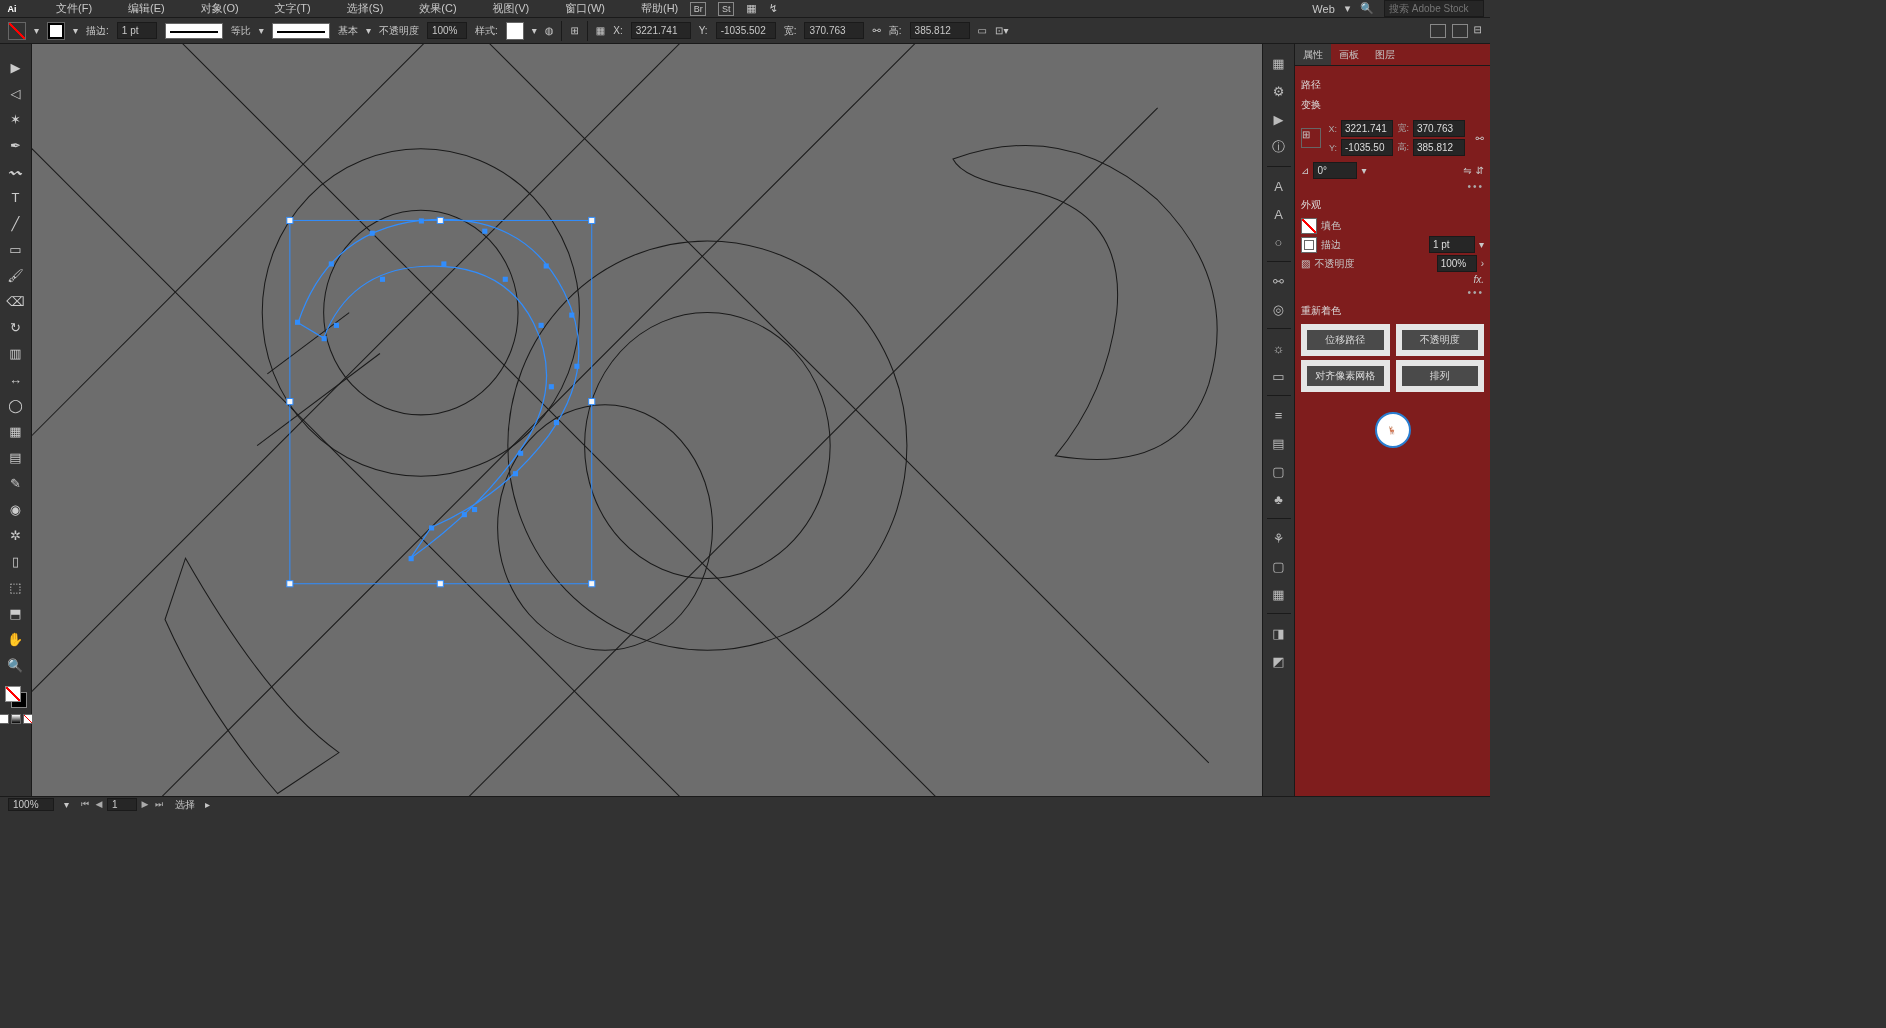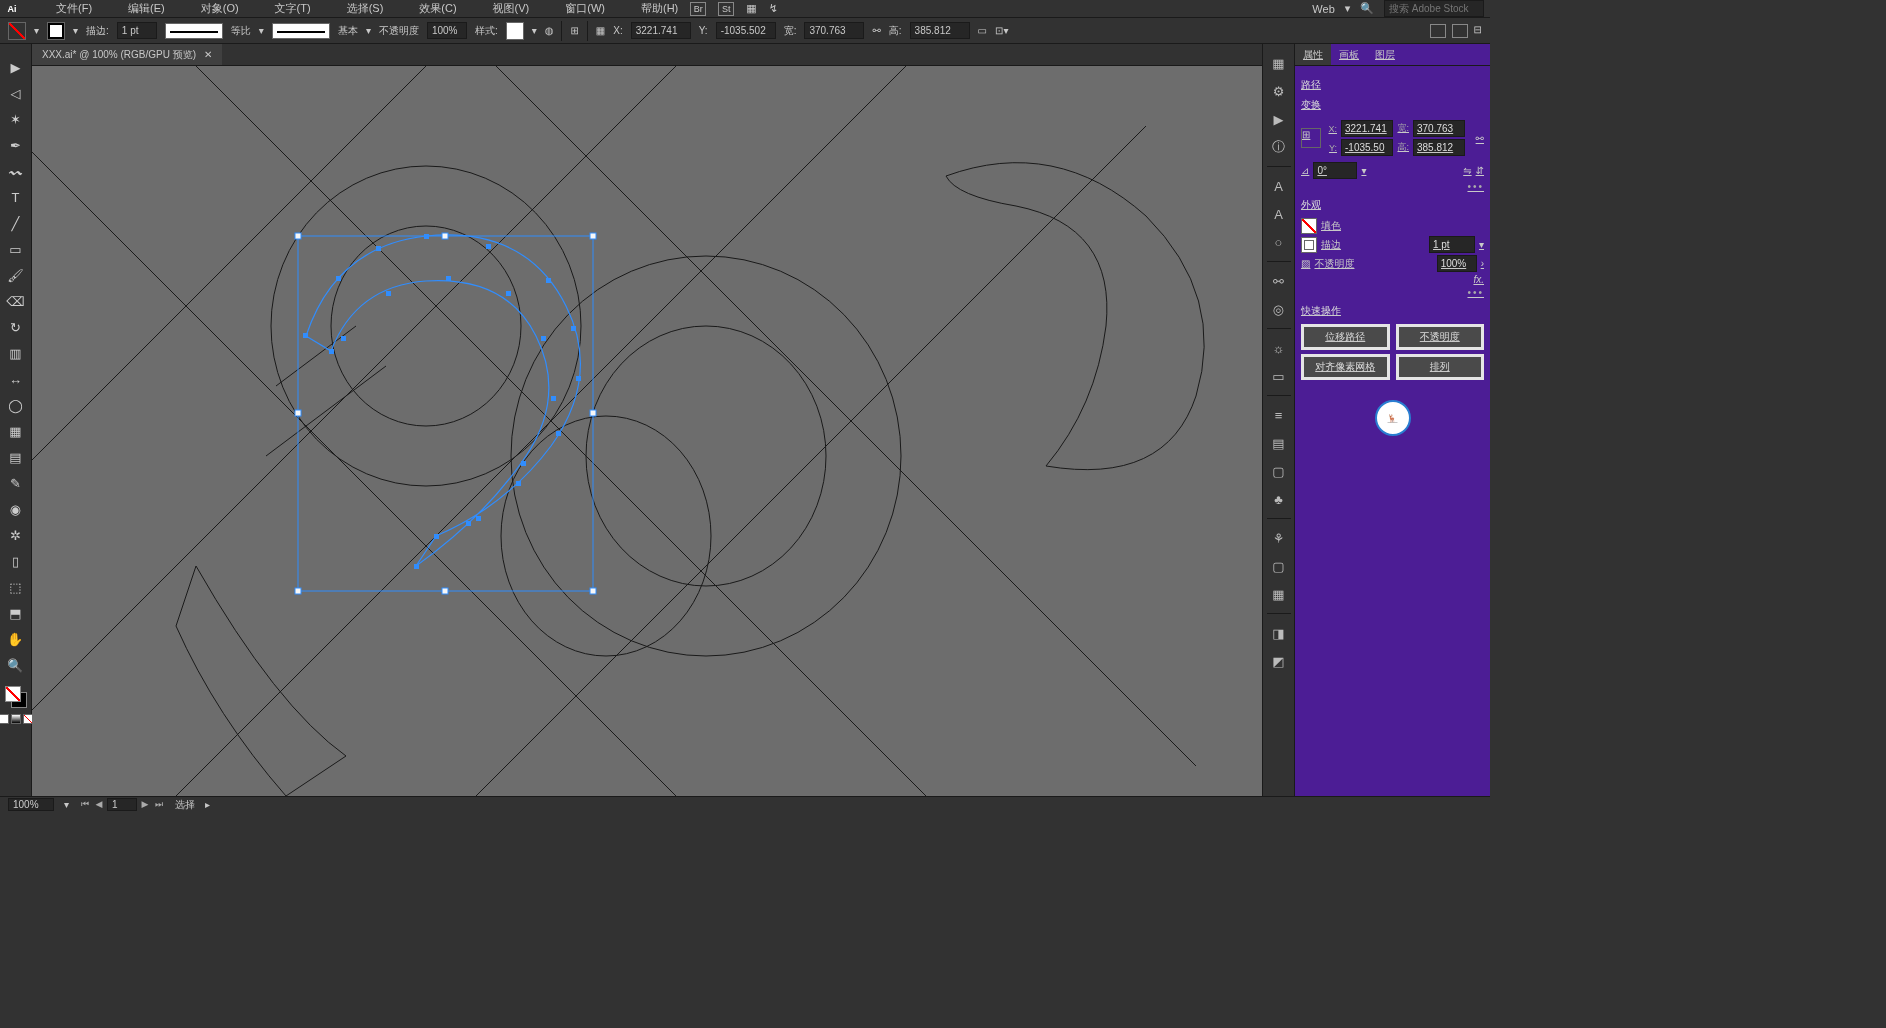--- a/index.html
+++ b/index.html
@@ -37,31 +37,31 @@
 .tabbar { height: 22px; background: #323232; display: flex; border-bottom: 1px solid #1a1a1a; }
 .tab { background: #404040; padding: 3px 10px; font-size: 10px; display: flex; align-items: center; gap: 8px; }
 .tab .x { font-size: 10px; }
 .canvas-wrap { flex: 1; position: relative; overflow: hidden; background: #6d6d6d; }
 .canvas-wrap svg { position: absolute; inset: 0; }
 
 .dockcol { width: 32px; background: #323232; border-left: 1px solid #1a1a1a; display: flex; flex-direction: column; align-items: center; padding-top: 8px; gap: 6px; }
 .dockcol .d { width: 22px; height: 22px; display: flex; align-items: center; justify-content: center; font-size: 13px; color: #bbb; }
 .dockcol .sep { width: 24px; height: 1px; background: #1a1a1a; margin: 2px 0; }
 
-.props { width: 196px; background: #4c1d95; border-left: 1px solid #1a1a1a; display: flex; flex-direction: column; font-size: 10px; text-decoration: underline; }
+.props { width: 196px; background: #7f1d1d; border-left: 1px solid #1a1a1a; display: flex; flex-direction: column; font-size: 10px; }
 .ptabs { display: flex; height: 22px; border-bottom: 1px solid #1a1a1a; }
 .ptabs div { padding: 4px 8px; }
 .ptabs .act { background: #383838; }
 .pbody { padding: 6px; }
 .ph { font-size: 10px; color: #ddd; margin: 6px 0; }
 .prow { display: flex; align-items: center; gap: 4px; margin: 2px 0; }
 .prow label { width: 12px; color: #aaa; font-size: 9px; text-align: right; }
 .pinput { background: #262626; border: 1px solid #1a1a1a; color: #ddd; padding: 2px 3px; width: 52px; font-size: 10px; }
 .pmore { text-align: right; color: #aaa; letter-spacing: 2px; }
-.pbtn { background: #4a4a4a; border: 3px solid #e5e5e5; color: #ddd; padding: 3px 0; font-size: 10px; text-align: center; flex: 1; }
+.pbtn { background: #4a4a4a; border: 6px solid #e5e5e5; color: #ddd; padding: 3px 0; font-size: 10px; text-align: center; flex: 1; }
 .pbtns { display: flex; gap: 6px; margin: 4px 0; }
 .pswatch { width: 16px; height: 16px; background: linear-gradient(45deg, #fff 0 45%, red 45% 55%, #fff 55% 100%); border: 1px solid #666; }
 .psw2 { background: #fff; border:1px solid #666; width:16px; height:16px; position:relative; }
 .psw2:after { content:''; position:absolute; inset:2px; border:1px solid #666; }
 
 .logo-circle { width: 36px; height: 36px; background: #fff; border: 2px solid #2a7ed1; border-radius: 50%; margin: 20px auto; display: flex; align-items: center; justify-content: center; font-size: 8px; color: #333; }
 
 .statusbar { height: 16px; background: #323232; border-top: 1px solid #1a1a1a; display: flex; align-items: center; padding: 0 8px; gap: 10px; font-size: 10px; }
 .sb-in { background: #262626; border: 1px solid #1a1a1a; color: #ccc; padding: 0 4px; width: 46px; font-size: 10px; }
 .sb-nav { display: flex; gap: 2px; }
@@ -175,26 +175,20 @@
         <div class="cs-front"></div>
       </div>
       <div class="mini-sw">
         <span class="a"></span>
         <span class="b"></span>
         <span class="c"></span>
       </div>
     </div>
 
   <div class="center">
-    <div class="tabbar">
-      <div class="tab">
-        <span>XXX.ai* @ 100% (RGB/GPU 预览)</span>
-        <span class="x">✕</span>
-      </div>
-    </div>
     <div class="canvas-wrap">
       <svg viewBox="0 0 1202 730" width="100%" height="100%">
         <g stroke="#1a1a1a" stroke-width="1" fill="none">
 
           <line x1="-50" y1="430" x2="530" y2="-150"></line>
           <line x1="-50" y1="680" x2="730" y2="-100"></line>
           <line x1="80" y1="780" x2="900" y2="-40"></line>
           <line x1="320" y1="840" x2="1100" y2="60"></line>
           <line x1="-100" y1="0" x2="700" y2="800"></line>
           <line x1="100" y1="-50" x2="900" y2="750"></line>
@@ -339,21 +333,21 @@
           <span>不透明度</span>
           <span style="flex:1"></span>
           <input class="pinput" style="width: 40px;" value="100%">
           <span>›</span>
         </div>
       <div class="prow" style="justify-content:flex-end;">
           <span style="font-style:italic;">fx.</span>
         </div>
       <div class="pmore">•••</div>
 
-      <div class="ph">快速操作</div>
+      <div class="ph">重新着色</div>
       <div class="pbtns">
         <div class="pbtn">位移路径</div>
         <div class="pbtn">不透明度</div>
       </div>
       <div class="pbtns">
         <div class="pbtn">对齐像素网格</div>
         <div class="pbtn">排列</div>
       </div>
 
       <div class="logo-circle">🦌</div>

